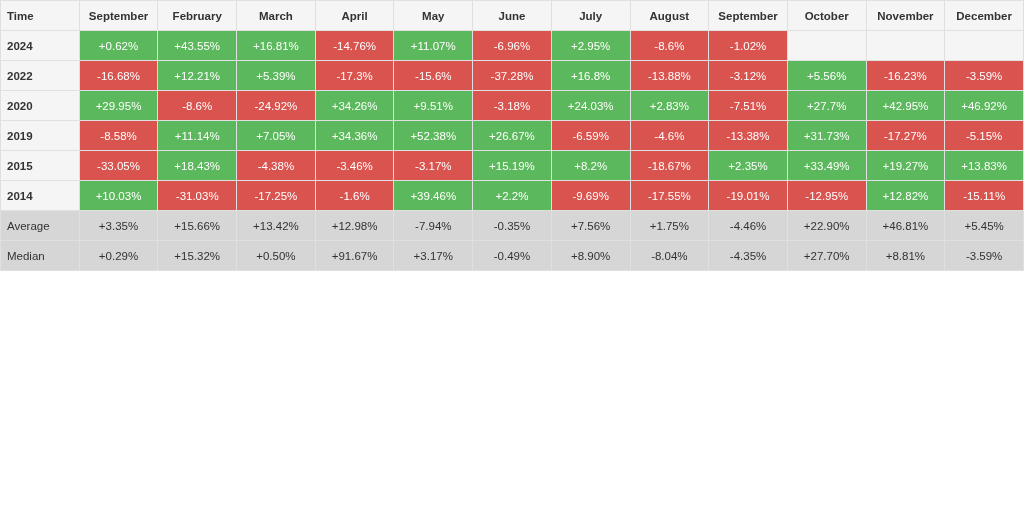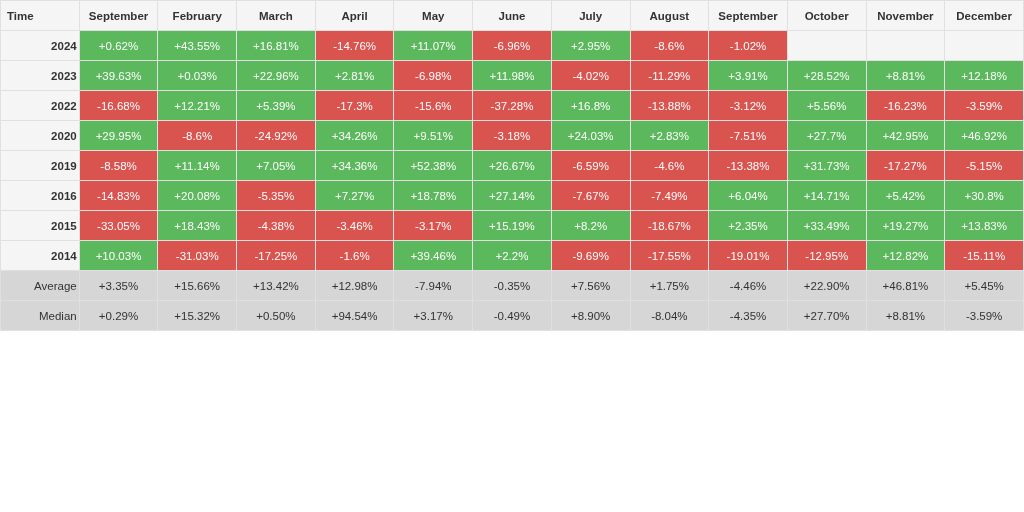--- a/index.html
+++ b/index.html
@@ -32,22 +32,22 @@
     }
     td {
       height: 30px;
       color: #fff;
       font-weight: 500;
     }
     td.time-col {
       background: #f5f5f5;
       color: #333;
       font-weight: 600;
-      text-align: right;
-      padding-left: 0;
+      text-align: left;
+      padding-left: 6px;
     }
     td.avg-row, td.median-row {
       background: #d6d6d6 !important;
       color: #333 !important;
       font-weight: 500;
     }
     td.avg-row.time-col, td.median-row.time-col {
       background: #d6d6d6 !important;
       color: #333 !important;
       margin-left: 8px;
@@ -89,35 +89,20 @@
           <td class="pos">+11.07%</td>
           <td class="neg">-6.96%</td>
           <td class="pos">+2.95%</td>
           <td class="neg">-8.6%</td>
           <td class="neg">-1.02%</td>
           <td class="empty" style="background: rgb(245, 245, 245);"></td>
           <td class="empty" style="background: rgb(245, 245, 245);"></td>
           <td class="empty" style="background: rgb(245, 245, 245);"></td>
         </tr>
         <tr>
-          <td class="time-col">2023</td>
-          <td class="pos">+39.63%</td>
-          <td class="pos">+0.03%</td>
-          <td class="pos">+22.96%</td>
-          <td class="pos">+2.81%</td>
-          <td class="neg">-6.98%</td>
-          <td class="pos">+11.98%</td>
-          <td class="neg">-4.02%</td>
-          <td class="neg">-11.29%</td>
-          <td class="pos">+3.91%</td>
-          <td class="pos">+28.52%</td>
-          <td class="pos">+8.81%</td>
-          <td class="pos">+12.18%</td>
-        </tr>
-        <tr>
           <td class="time-col">2022</td>
           <td class="neg">-16.68%</td>
           <td class="pos">+12.21%</td>
           <td class="pos">+5.39%</td>
           <td class="neg">-17.3%</td>
           <td class="neg">-15.6%</td>
           <td class="neg">-37.28%</td>
           <td class="pos">+16.8%</td>
           <td class="neg">-13.88%</td>
           <td class="neg">-3.12%</td>
@@ -149,35 +134,20 @@
           <td class="pos">+52.38%</td>
           <td class="pos">+26.67%</td>
           <td class="neg">-6.59%</td>
           <td class="neg">-4.6%</td>
           <td class="neg">-13.38%</td>
           <td class="pos">+31.73%</td>
           <td class="neg">-17.27%</td>
           <td class="neg">-5.15%</td>
         </tr>
         <tr>
-          <td class="time-col">2016</td>
-          <td class="neg">-14.83%</td>
-          <td class="pos">+20.08%</td>
-          <td class="neg">-5.35%</td>
-          <td class="pos">+7.27%</td>
-          <td class="pos">+18.78%</td>
-          <td class="pos">+27.14%</td>
-          <td class="neg">-7.67%</td>
-          <td class="neg">-7.49%</td>
-          <td class="pos">+6.04%</td>
-          <td class="pos">+14.71%</td>
-          <td class="pos">+5.42%</td>
-          <td class="pos">+30.8%</td>
-        </tr>
-        <tr>
           <td class="time-col">2015</td>
           <td class="neg">-33.05%</td>
           <td class="pos">+18.43%</td>
           <td class="neg">-4.38%</td>
           <td class="neg">-3.46%</td>
           <td class="neg">-3.17%</td>
           <td class="pos">+15.19%</td>
           <td class="pos">+8.2%</td>
           <td class="neg">-18.67%</td>
           <td class="pos">+2.35%</td>
@@ -213,21 +183,21 @@
           <td class="avg-row">-4.46%</td>
           <td class="avg-row">+22.90%</td>
           <td class="avg-row">+46.81%</td>
           <td class="avg-row">+5.45%</td>
         </tr>
         <tr>
           <td class="median-row time-col">Median</td>
           <td class="median-row">+0.29%</td>
           <td class="median-row">+15.32%</td>
           <td class="median-row">+0.50%</td>
-          <td class="median-row">+94.54%</td>
+          <td class="median-row">+91.67%</td>
           <td class="median-row">+3.17%</td>
           <td class="median-row">-0.49%</td>
           <td class="median-row">+8.90%</td>
           <td class="median-row">-8.04%</td>
           <td class="median-row">-4.35%</td>
           <td class="median-row">+27.70%</td>
           <td class="median-row">+8.81%</td>
           <td class="median-row">-3.59%</td>
         </tr>
       </tbody>

